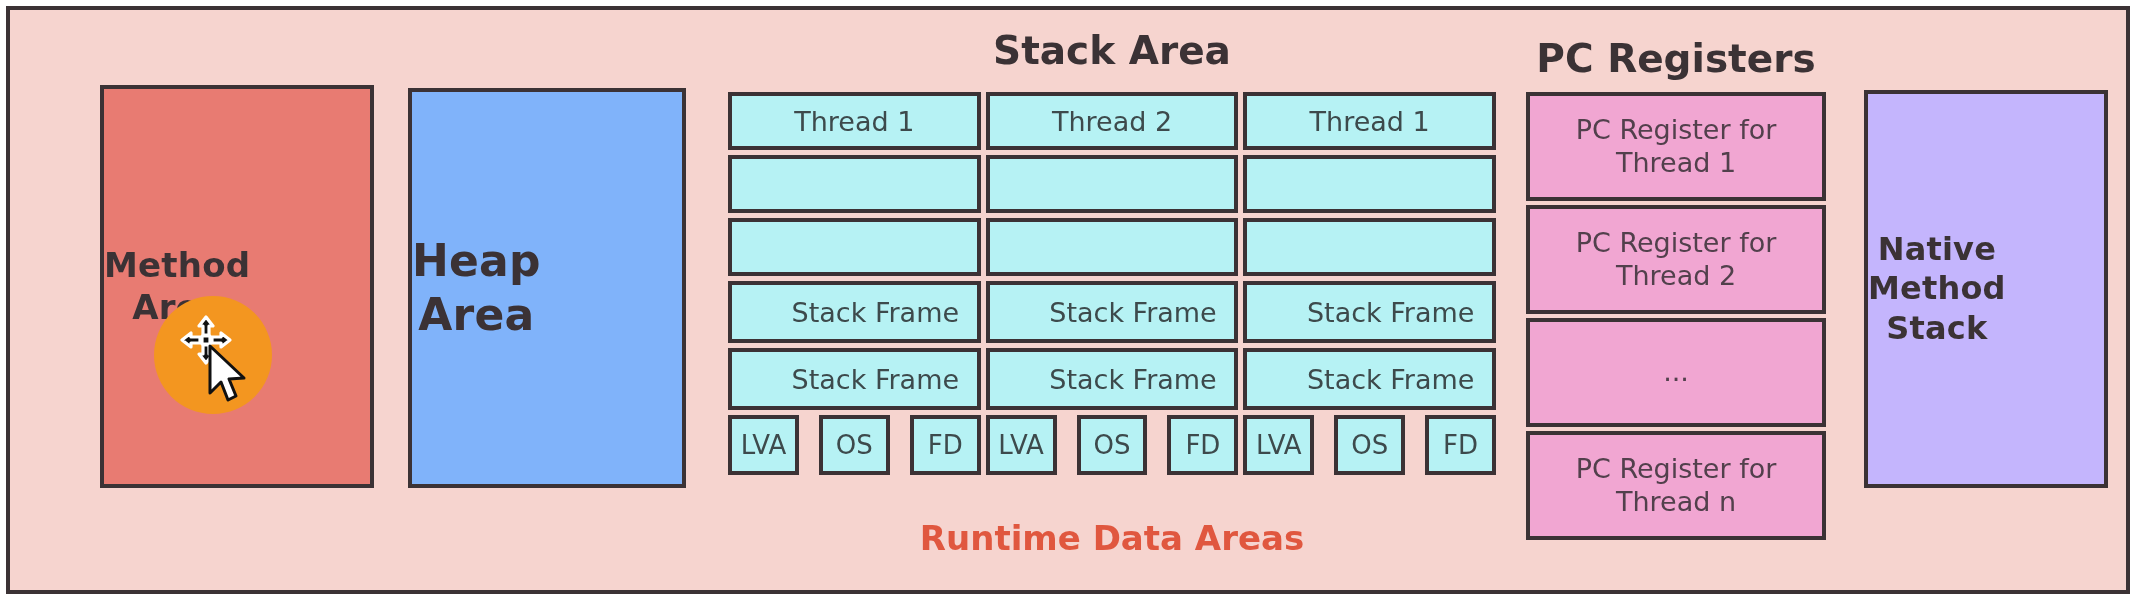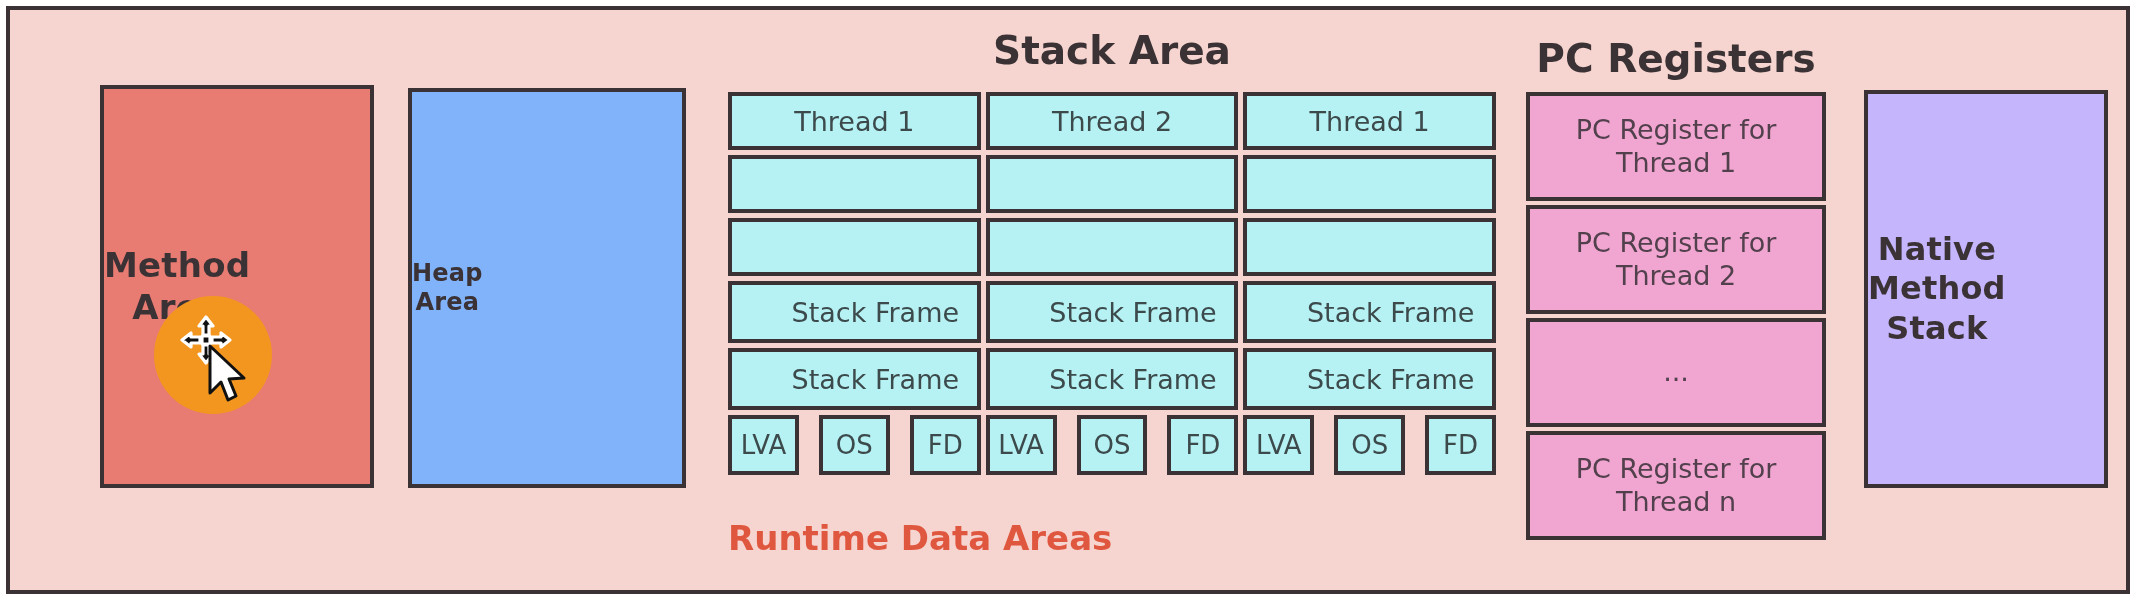--- a/index.html
+++ b/index.html
@@ -83,21 +83,21 @@
   }
 
   
   #heap-area-box {
     left: 398px;
     top: 78px;
     width: 278px;
     height: 400px;
     background: #80b3fa;
   }
-  #heap-area-box .panel-label { font-size: 24px; }
+  #heap-area-box .panel-label { font-size: 44px; }
 
   
   .section-title {
     position: absolute;
     font-size: 39px;
     font-weight: bold;
     color: #3b3235;
     text-align: center;
     white-space: nowrap;
   }
@@ -203,21 +203,21 @@
     background: #c4b5fd;
   }
   #native-method-stack-box .panel-label { font-size: 32px; }
 
   
   #runtime-data-areas-caption {
     position: absolute;
     left: 718px;
     top: 508px;
     width: 768px;
-    text-align: left;
+    text-align: center;
     font-size: 34px;
     font-weight: bold;
     color: #e0573f;
     white-space: nowrap;
   }
 </style>
 </head>
 <body>
 
 <div id="diagram-root">

